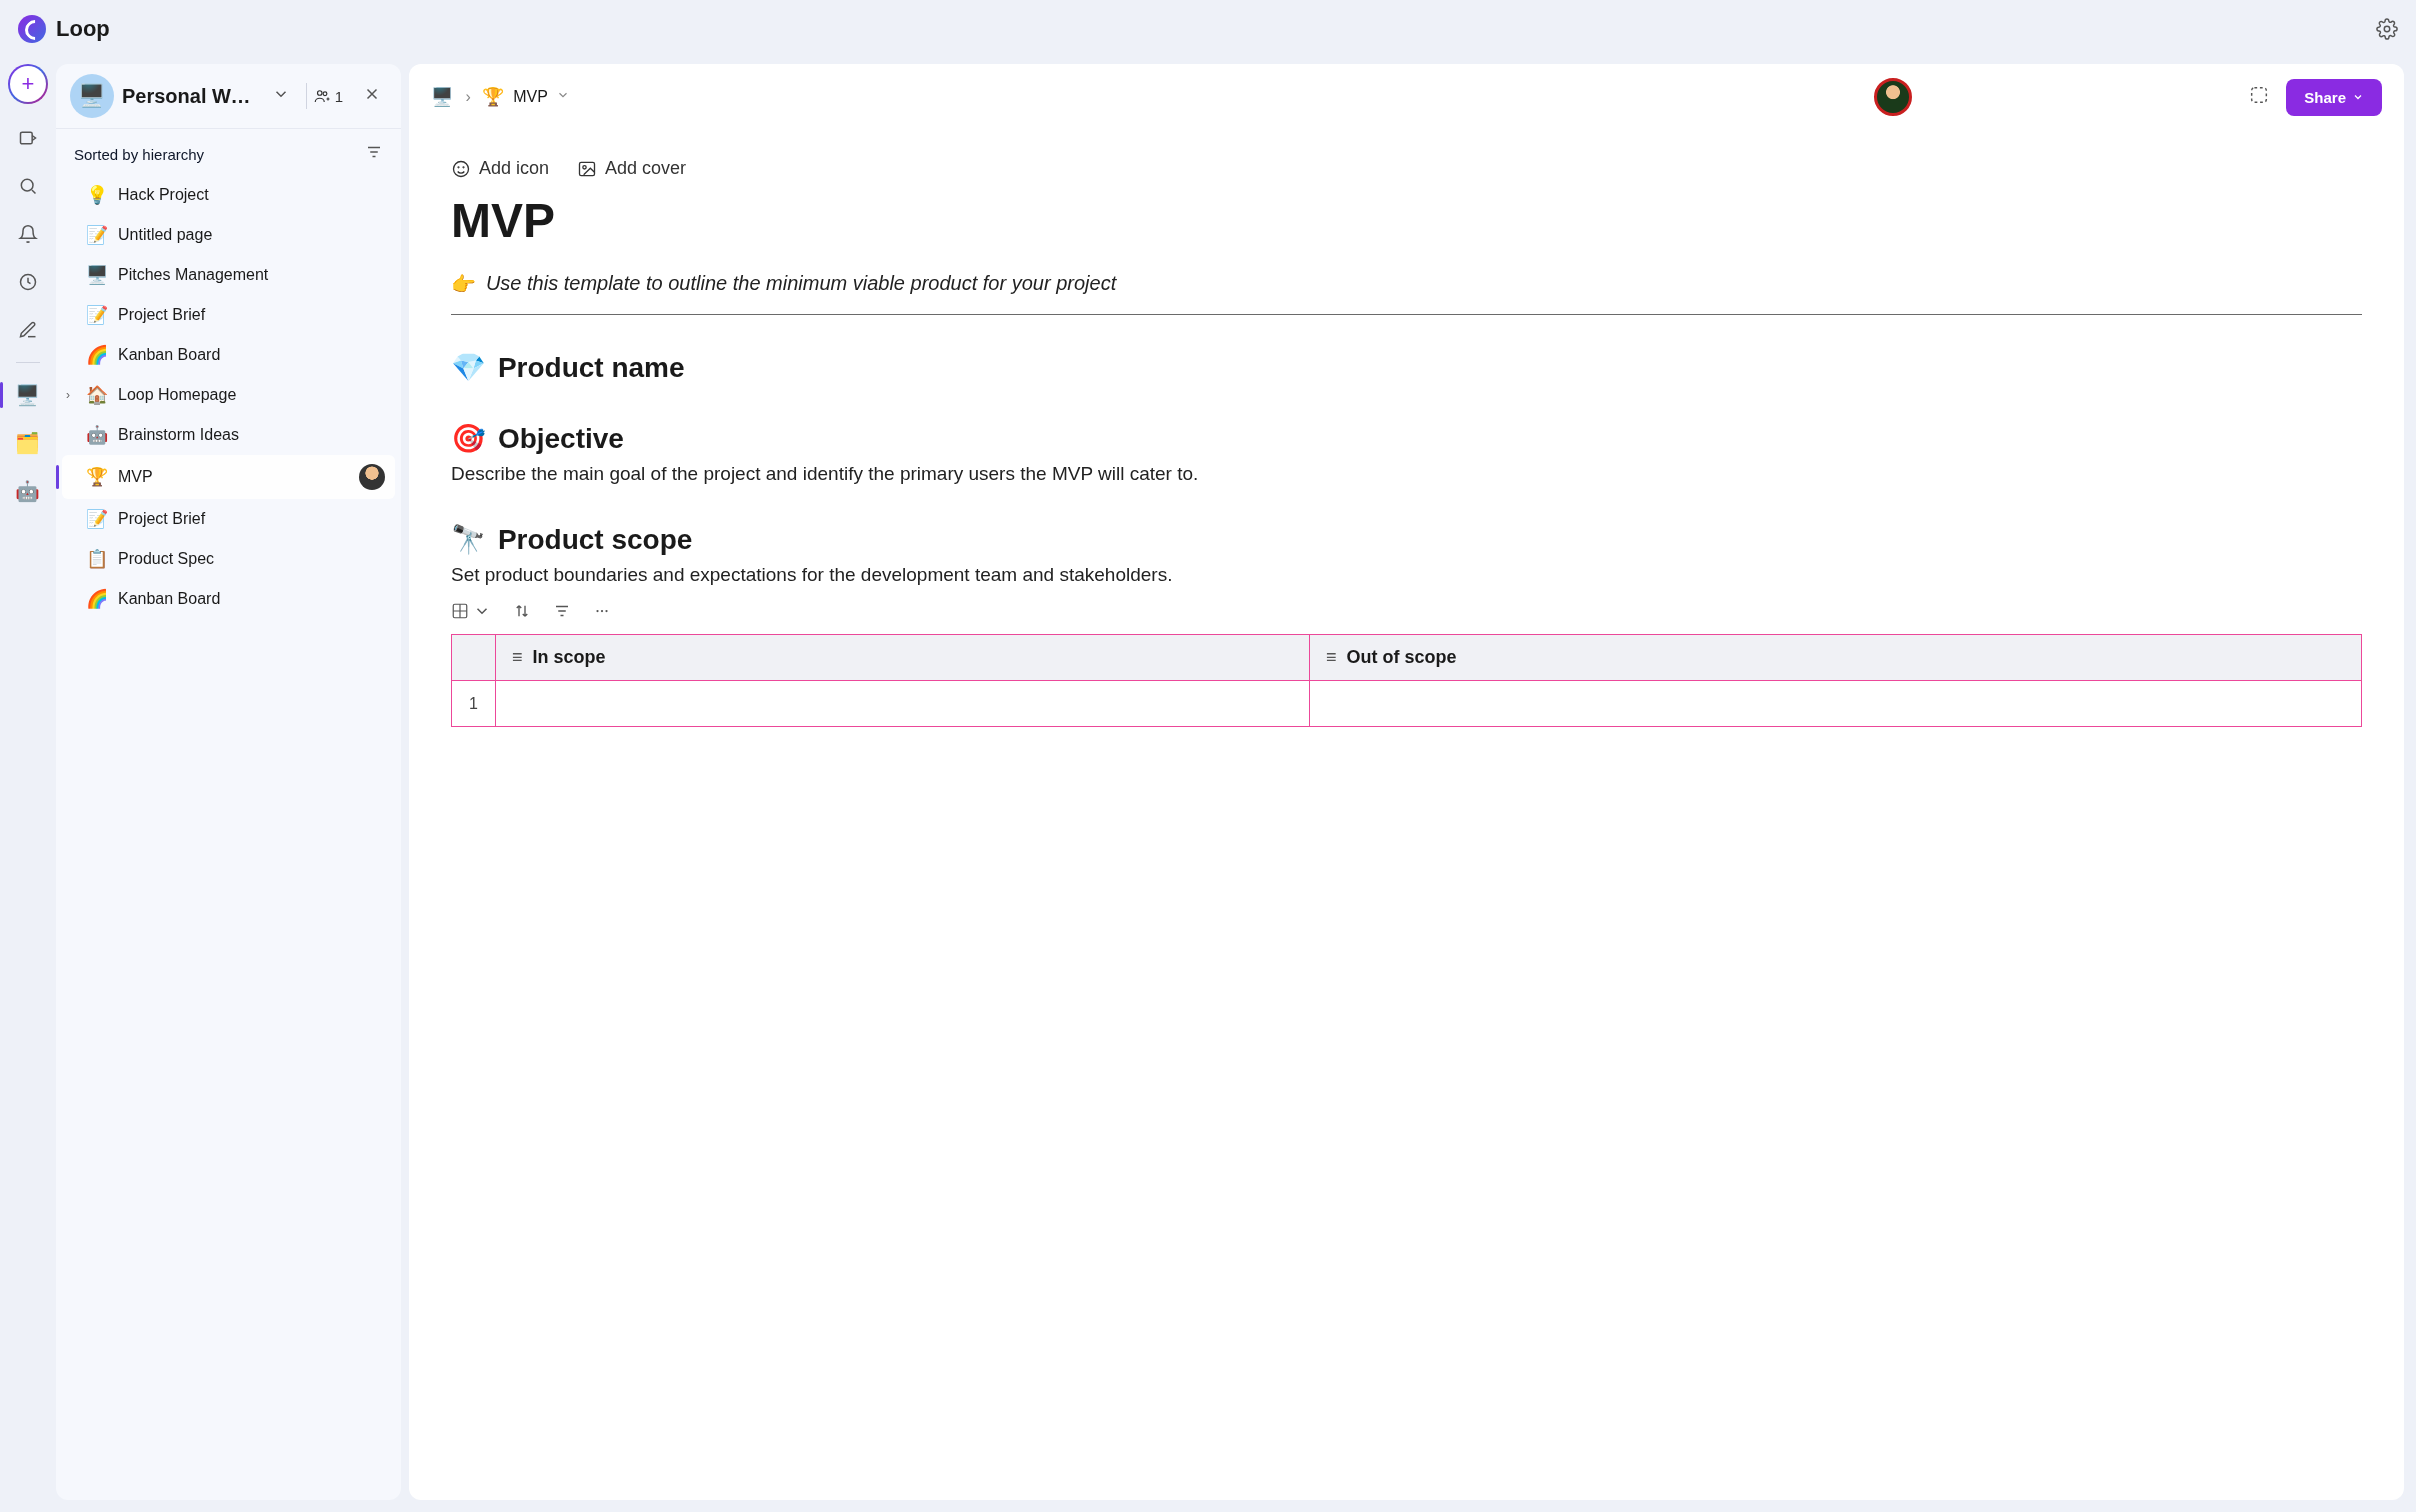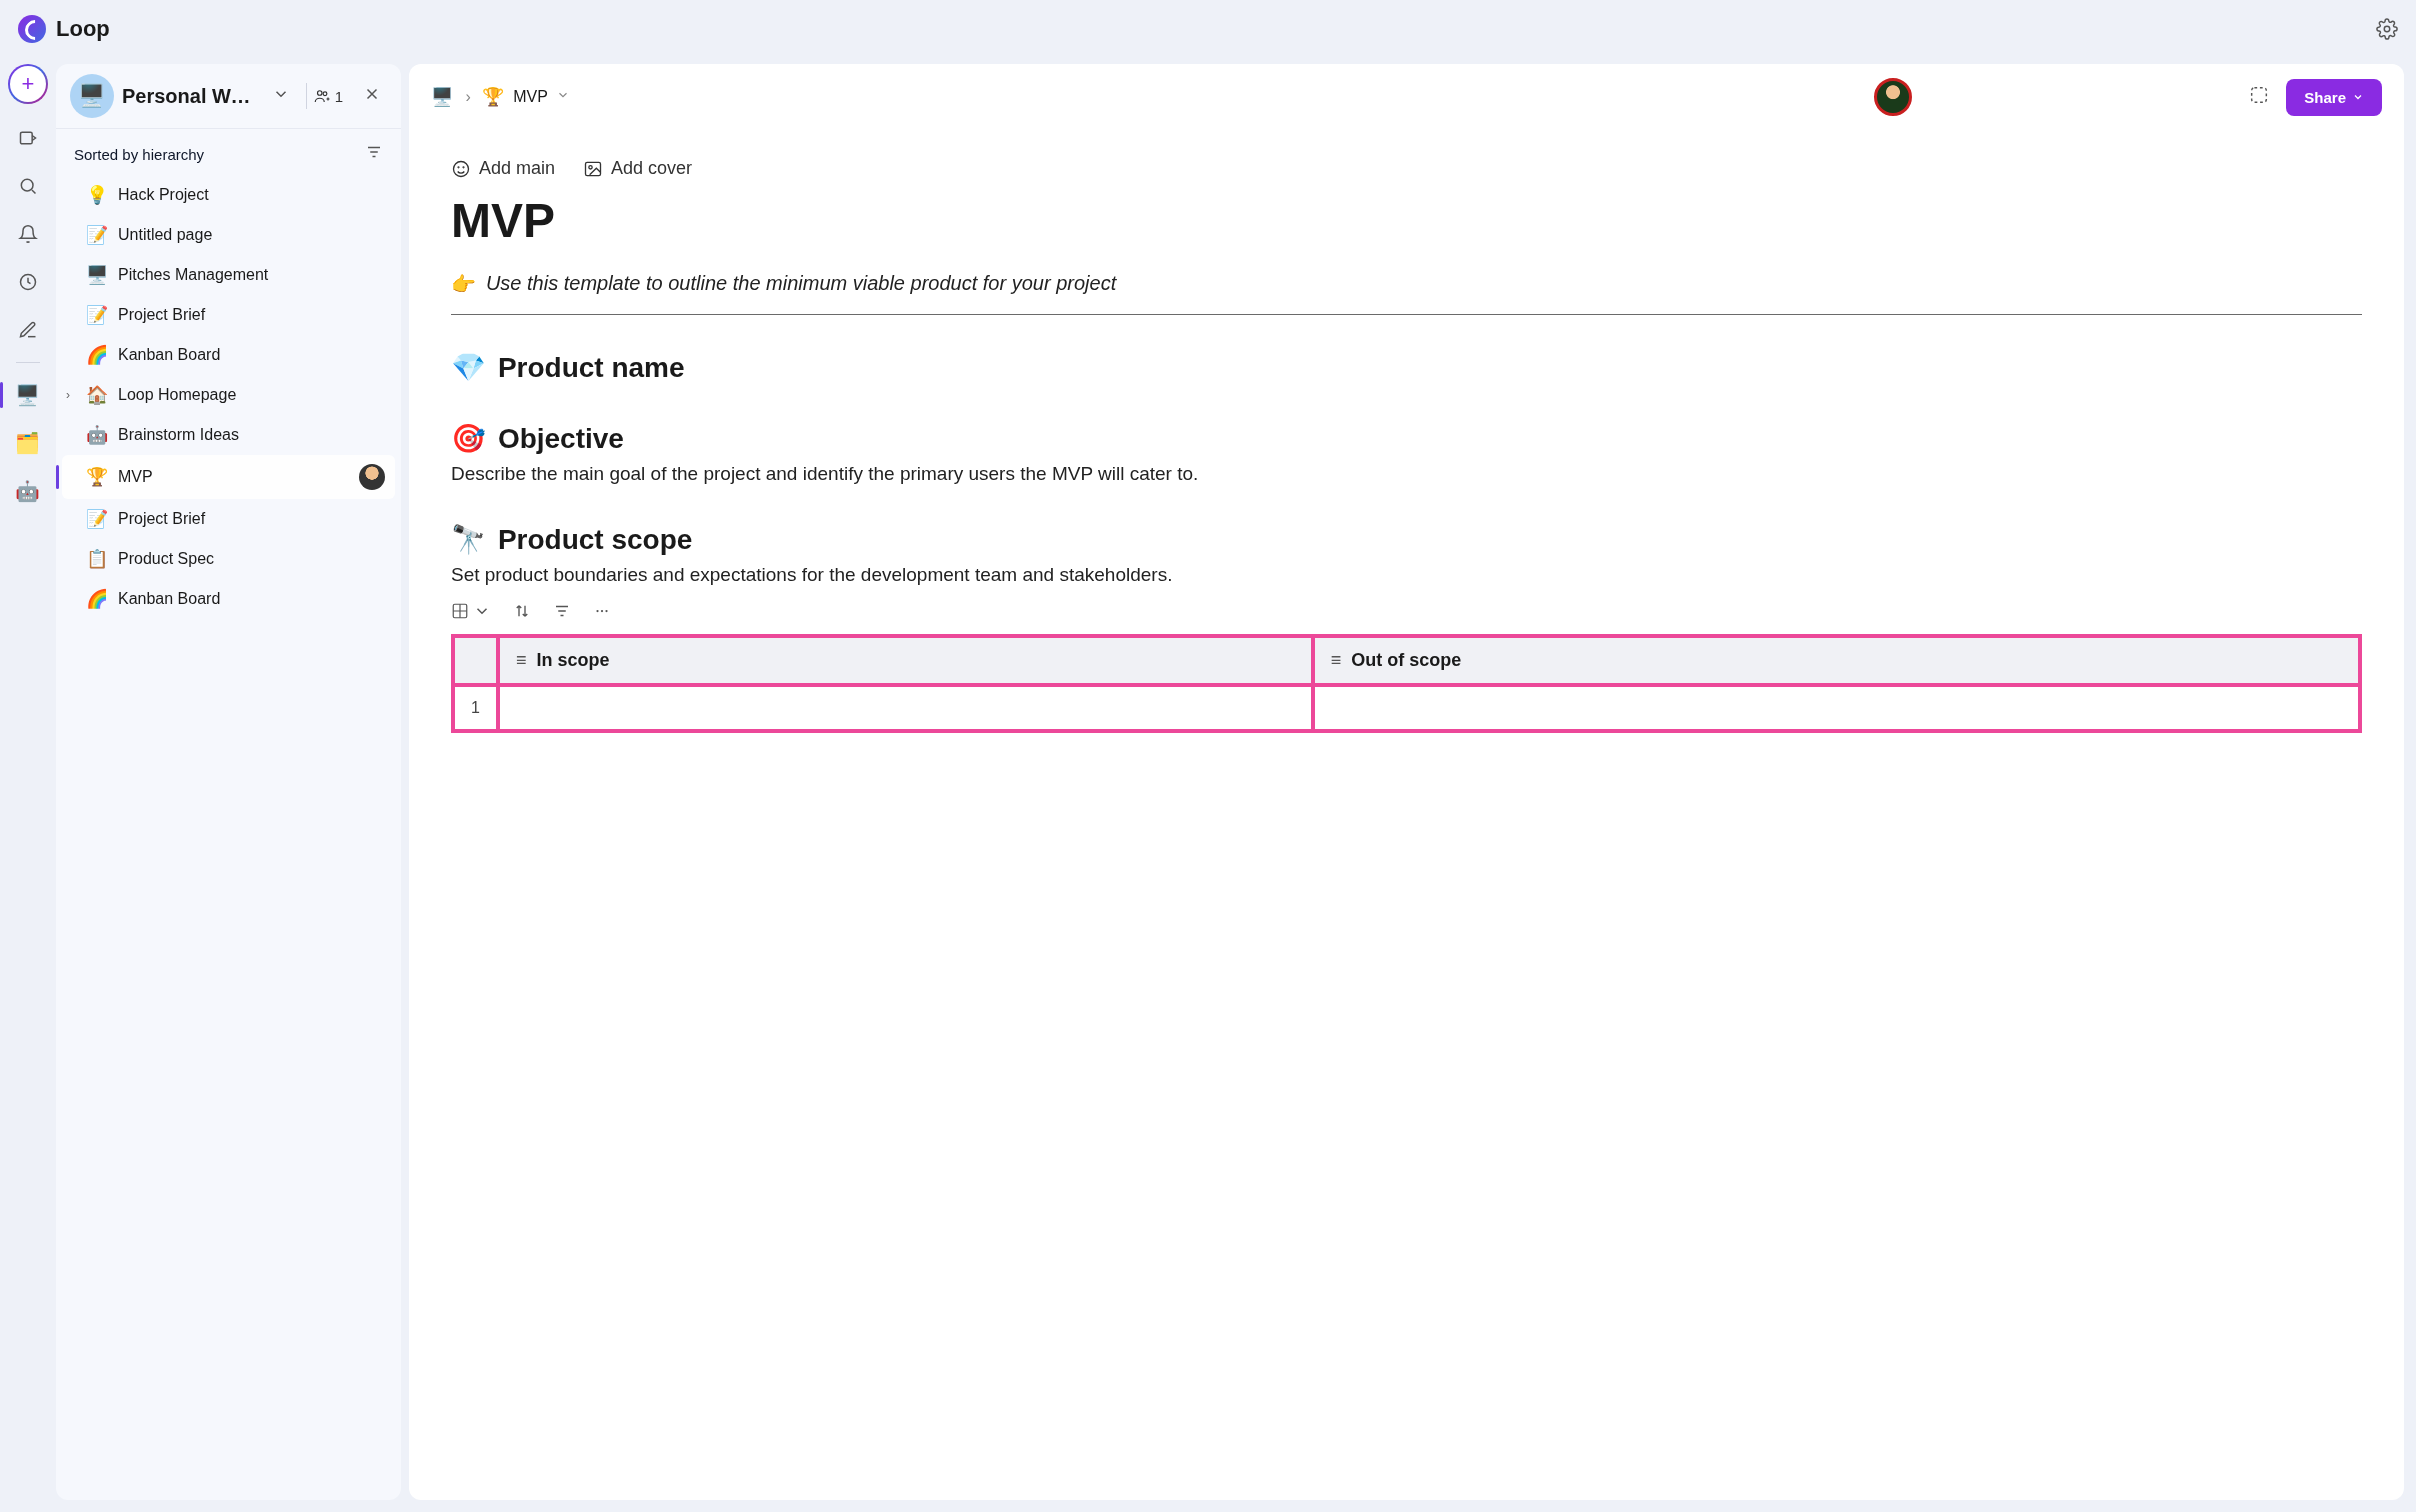--- a/index.html
+++ b/index.html
@@ -81,21 +81,21 @@
 .sec-head { display:flex; align-items:center; gap:12px; margin-bottom: 8px; }
 .sec-emoji { font-size: 28px; }
 .sec-title { font-size: 28px; font-weight: 750; }
 .sec-body { font-size: 19px; color:#222; }
 
 .table-controls { display:flex; gap: 22px; margin: 16px 0 14px 0; align-items:center; }
 .tctl { color:#555; cursor:pointer; display:flex; align-items:center; gap:4px; }
 .tctl svg { width:18px; height:18px; }
 
 .scope-table { width: 100%; border-collapse: collapse; }
-.scope-table th, .scope-table td { border: 4px solid #ec4899; padding: 12px 16px; text-align:left; }
+.scope-table th, .scope-table td { border: 1px solid #ec4899; padding: 12px 16px; text-align:left; }
 .scope-table th { background:#f0f1f5; font-weight:650; font-size:18px; }
 .scope-table th .th-icon { margin-right:10px; color:#555; }
 .scope-table td.rownum { width:44px; text-align:center; color:#444; background:#fff; }
 .scope-table td { height:46px; }
 </style>
 </head>
 <body>
 
 <div class="app">
 
@@ -267,21 +267,21 @@
 
       <div class="doc-body">
         <div class="doc-toolbar">
           <div class="tool-link">
             <svg viewBox="0 0 24 24" fill="none" stroke="currentColor" stroke-width="1.6">
                 <circle cx="12" cy="12" r="9"></circle>
                 <circle cx="9" cy="10" r="0.5" fill="currentColor"></circle>
                 <circle cx="15" cy="10" r="0.5" fill="currentColor"></circle>
                 <path d="M8 15s1.5 2 4 2 4-2 4-2"></path>
               </svg>
-            <span>Add main</span>
+            <span>Add icon</span>
           </div>
           <div class="tool-link">
             <svg viewBox="0 0 24 24" fill="none" stroke="currentColor" stroke-width="1.6">
                 <rect x="3" y="4" width="18" height="16" rx="2"></rect>
                 <circle cx="9" cy="10" r="2"></circle>
                 <path d="M21 16l-5-5-8 8"></path>
               </svg>
             <span>Add cover</span>
           </div>
         </div>

